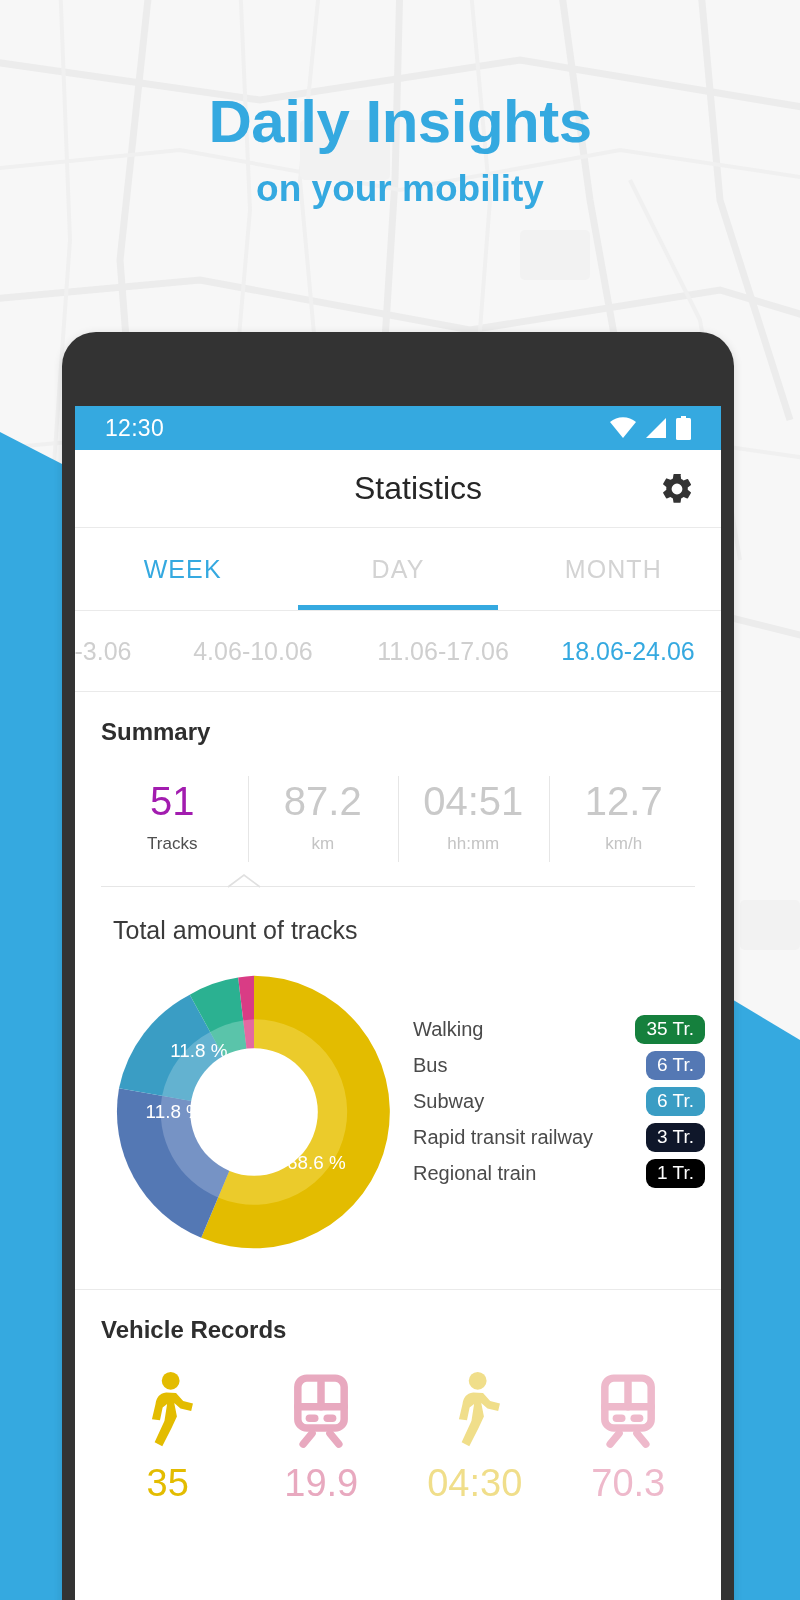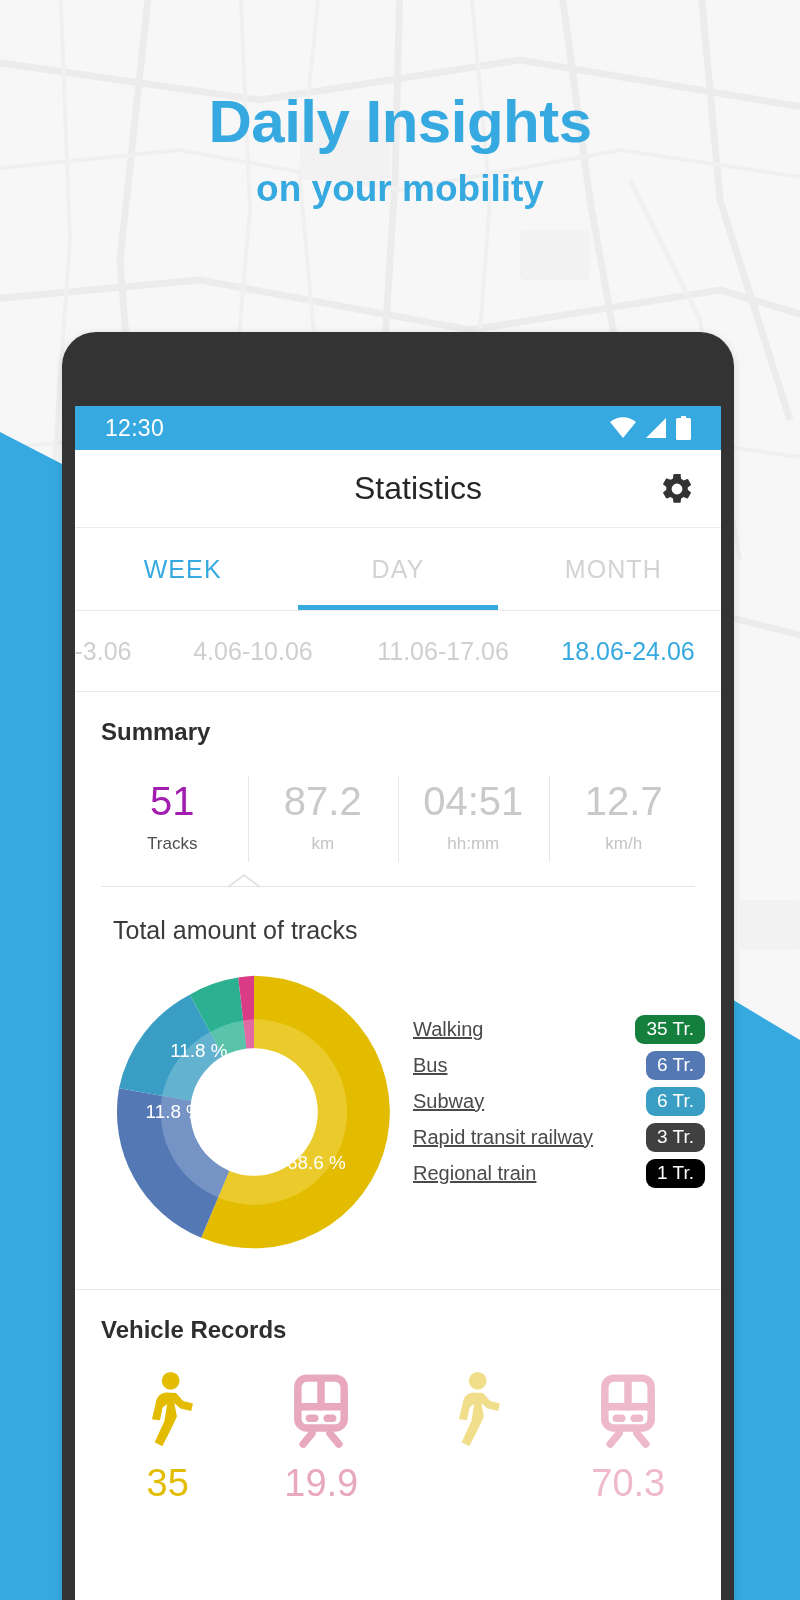--- a/index.html
+++ b/index.html
@@ -112,21 +112,21 @@
   #sum-divider .caret{position:absolute;left:152px;top:0;}
 
   
   #chart-card{border-bottom:1px solid #eaeaea;padding-bottom:28px;}
   #chart-card .ct{font-size:25px;color:#3a3a3a;margin:24px 0 0 38px;}
   #chart-row{display:flex;align-items:flex-start;margin-top:22px;}
   #donut-wrap{width:290px;margin-left:34px;position:relative;}
   #legend{flex:1;padding-top:44px;padding-right:16px;}
   #legend .row{display:flex;align-items:center;height:36px;margin-bottom:0;}
   #legend .row + .row{margin-top:0;}
-  #legend .lbl{flex:1;font-size:20px;color:#4a4a4a;padding-left:14px;text-decoration:underline;}
+  #legend .lbl{flex:1;font-size:20px;color:#4a4a4a;padding-left:14px;}
   #legend .badge{
     color:#fff;font-size:19px;border-radius:9px;padding:3px 11px 4px;
     min-width:42px;text-align:center;box-sizing:border-box;
   }
   #legend .badge.wide{min-width:62px;}
 
   
   #records{padding:26px 0 0 0;}
   #records .sec-title{font-size:24px;font-weight:bold;color:#2e2e2e;margin:0 0 0 26px;}
   #rec-row{display:flex;margin-top:22px;padding:0 16px;}
@@ -297,21 +297,21 @@
           <div class="row">
             <div class="lbl">Bus</div>
             <div class="badge" style="background:#5478b4">6 Tr.</div>
           </div>
           <div class="row">
             <div class="lbl">Subway</div>
             <div class="badge" style="background:#3a9dc4">6 Tr.</div>
           </div>
           <div class="row">
             <div class="lbl">Rapid transit railway</div>
-            <div class="badge" style="background:#404040">3 Tr.</div>
+            <div class="badge" style="background:#0f172a">3 Tr.</div>
           </div>
           <div class="row">
             <div class="lbl">Regional train</div>
             <div class="badge" style="background:#000000">1 Tr.</div>
           </div>
         </div>
 
       </div>
     </div>
 
@@ -350,20 +350,21 @@
 
         <div class="cell">
           <div class="icon">
             <svg width="62" height="82" viewBox="0 0 34 46">
               <g fill="#f0de8a">
                 <circle cx="18.5" cy="5.5" r="5"></circle>
                 <path d="M16 12 C12 12.5 10.5 15 10 18.5 L8 27 L12.5 27.6 L14 20.5 L16.5 18.5 L15 28 L9.5 40 L13.8 42.2 L19 32 L22 25.5 L20.5 18 L24 21 L30 22.5 L31 18.2 L25.5 16.8 L21.5 12.4 Z"></path>
               </g>
             </svg>
           </div>
+          <div class="num" style="color:#f0de8a">04:30</div>
         </div>
 
         <div class="cell">
           <div class="icon">
             <svg width="72" height="82" viewBox="0 0 40 46">
               <g fill="none" stroke="#eeb9cb" stroke-width="4.2" stroke-linecap="round">
                 <rect x="7" y="4" width="26" height="28" rx="5"></rect>
                 <path d="M7 20 L33 20"></path>
                 <path d="M20 6 L20 20"></path>
                 <path d="M13.5 26.5 L16.5 26.5"></path>

